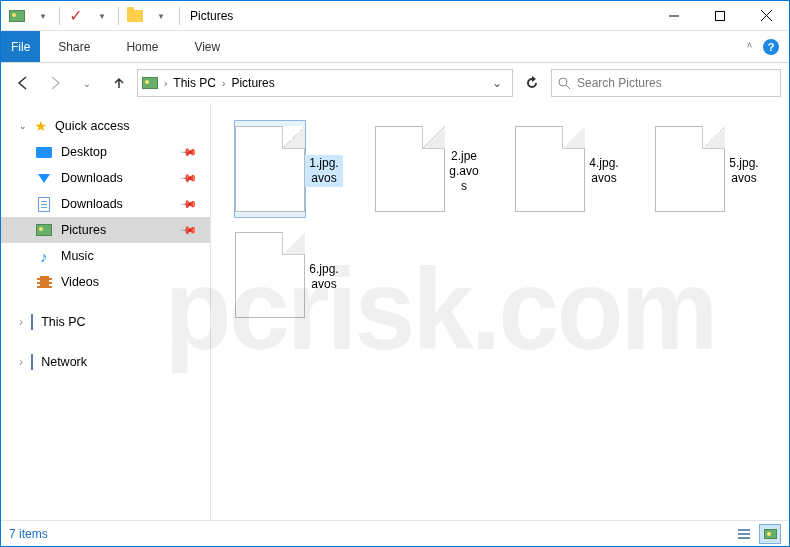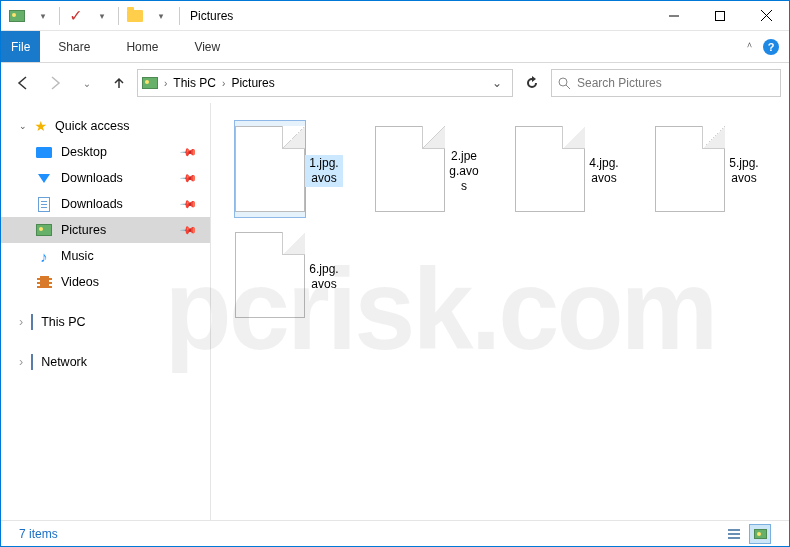--- a/index.html
+++ b/index.html
@@ -45,21 +45,21 @@
 .side-gap { height: 14px; }
 
 .content { flex: 1; padding: 18px 10px 10px 24px; display: flex; flex-wrap: wrap; align-content: flex-start; gap: 6px 32px; }
 .file-item { width: 108px; display: flex; align-items: center; text-align: center; font-size: 12px; }
 .file-item.selected .thumb { outline: 1px solid #8db8e8; background: #e5f1fb; }
 .file-item.selected .name { background: #cce8ff; }
 .thumb { width: 96px; height: 96px; display: flex; align-items: center; justify-content: center; margin-bottom: 4px; }
 .name { padding: 1px 3px; line-height: 1.25; word-break: break-all; max-width: 100%; }
 
 
-.statusbar { position: absolute; left: 0; right: 0; bottom: 0; height: 26px; border-top: 1px solid #e5e5e5; display: flex; align-items: center; padding: 0 18px; font-size: 12px; color: #1a6fc4; }
+.statusbar { position: absolute; left: 0; right: 0; bottom: 0; height: 26px; border-top: 1px solid #e5e5e5; display: flex; align-items: center; padding: 0 8px; font-size: 12px; color: #1a6fc4; }
 .statusbar .viewbtns { margin-left: auto; display: flex; gap: 4px; }
 .viewbtn { width: 22px; height: 20px; border: 1px solid transparent; display: flex; align-items: center; justify-content: center; }
 .viewbtn.active { border-color: #7ab0e0; background: #cde6f7; }
 
 
 .watermark { position: absolute; left: 90px; right: 0; top: 100px; bottom: 30px; pointer-events: none; display: flex; align-items: center; justify-content: center; }
 .watermark span { font-size: 110px; font-weight: 700; color: rgba(0,0,0,0.06); letter-spacing: -3px; transform: scaleY(1.05); white-space: nowrap; }
 
 
 .fi-blank { width: 70px; height: 86px; position: relative; }

